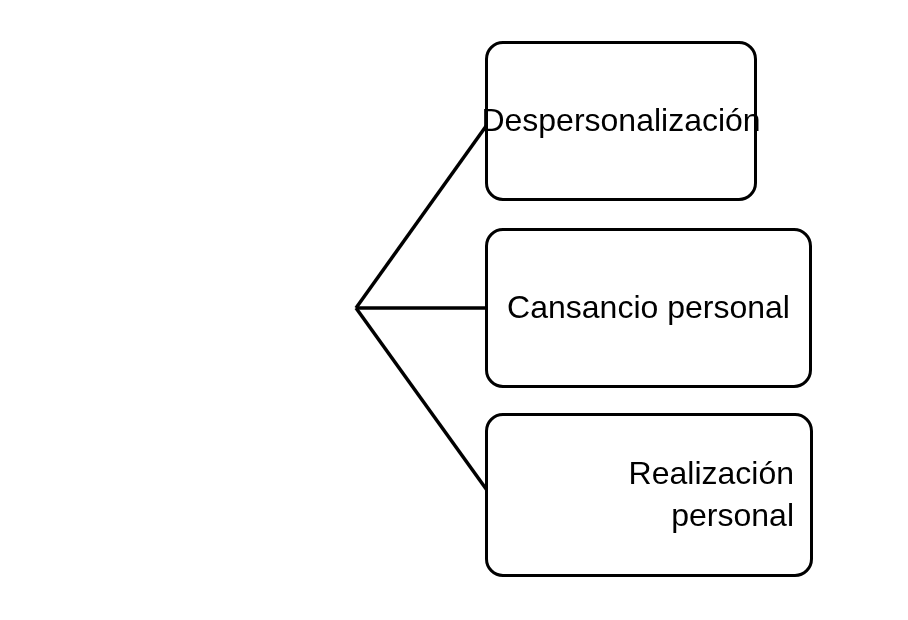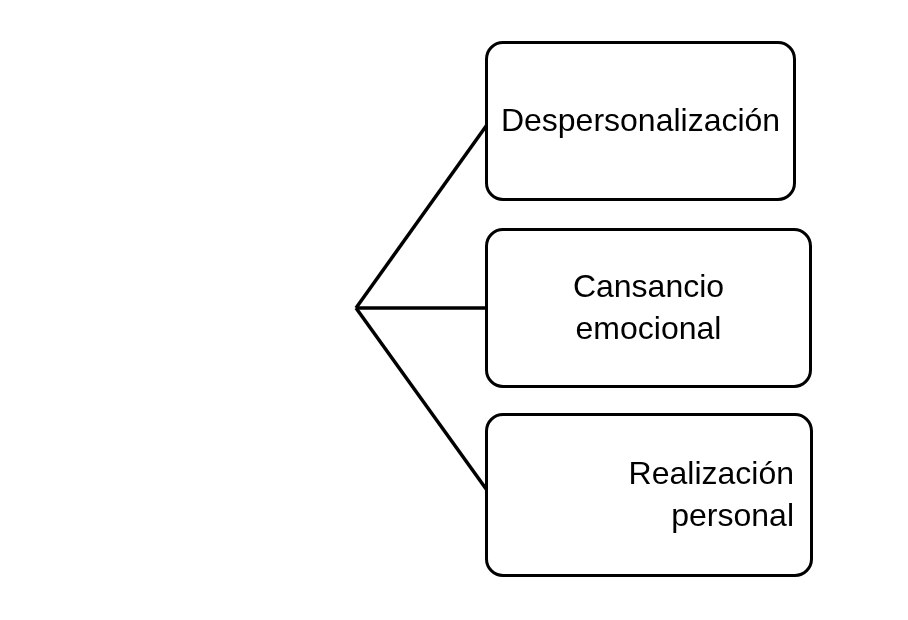--- a/index.html
+++ b/index.html
@@ -31,41 +31,41 @@
     display: flex;
     align-items: center;
     justify-content: center;
     text-align: center;
     padding: 0 16px;
     color: #000000;
     font-size: 32px;
     line-height: 1.3;
   }
   .node-root   { left: 28px;  top: 227px; width: 330px; height: 163px; }
-  .node-child1 { left: 485px; top: 41px;  width: 311px; height: 160px; }
+  .node-child1 { left: 485px; top: 41px;  width: 272px; height: 160px; }
   .node-child2 { left: 485px; top: 228px; width: 327px; height: 160px; }
   .node-child3 { left: 485px; top: 413px; width: 328px; height: 164px; text-align: right; }
 </style>
 </head>
 <body>
 
 <div class="canvas">
 
   <svg class="connectors" viewBox="0 0 908 620" xmlns="http://www.w3.org/2000/svg">
     <line x1="356" y1="308" x2="489" y2="122" stroke="#000000" stroke-width="3.5"></line>
     <line x1="356" y1="308" x2="489" y2="308" stroke="#000000" stroke-width="3.5"></line>
     <line x1="356" y1="308" x2="489" y2="493" stroke="#000000" stroke-width="3.5"></line>
   </svg>
 
 
   <div class="node node-child1">
     <span>Despersonalización</span>
   </div>
 
   <div class="node node-child2">
-    <span>Cansancio emocional</span>
+    <span>Cansancio personal</span>
   </div>
 
   <div class="node node-child3">
     <span>Realización personal</span>
   </div>
 
 </div>
 
 </body></html>

